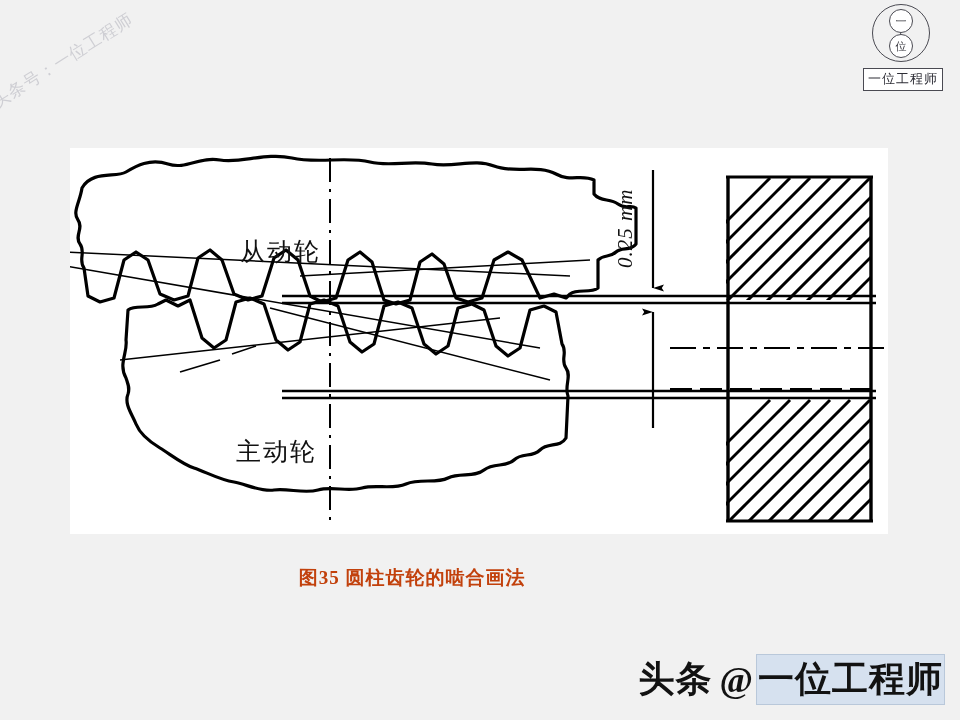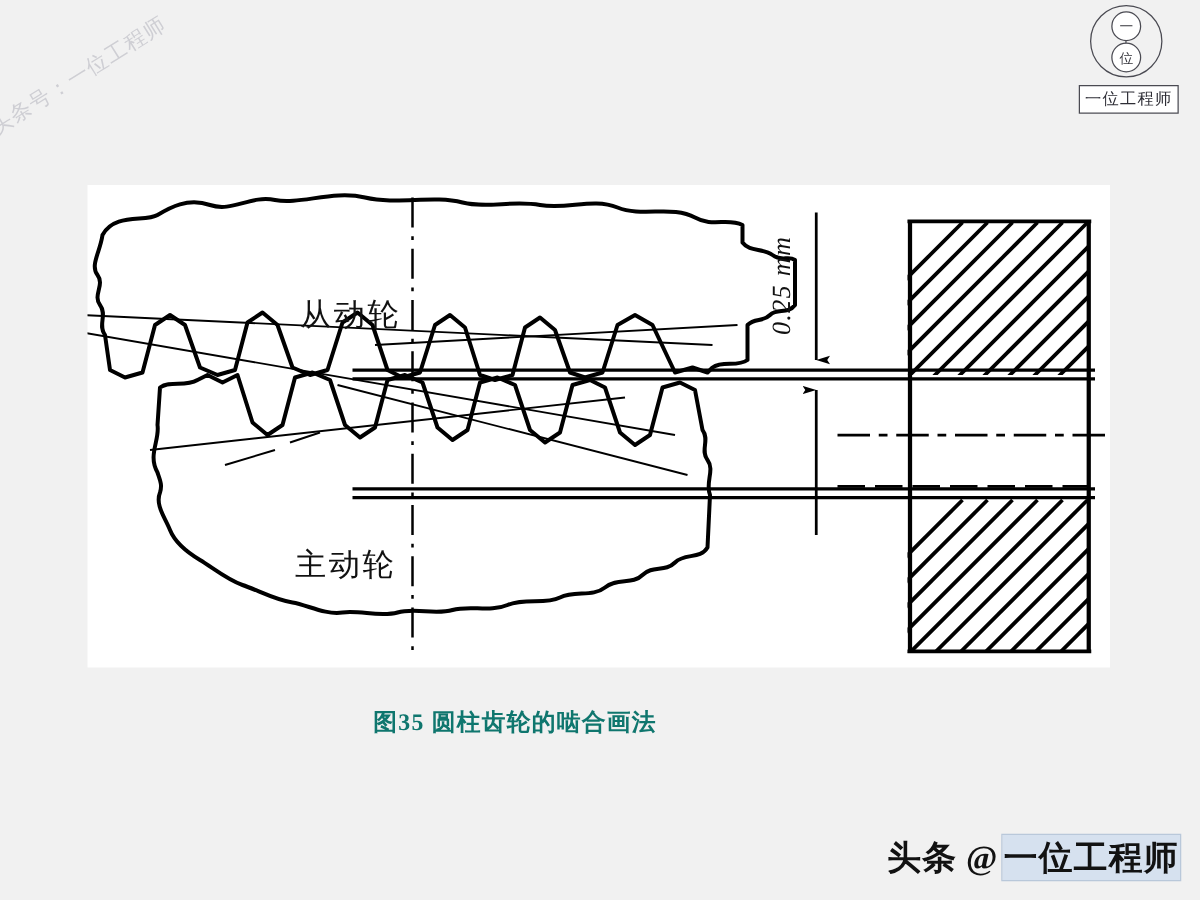--- a/index.html
+++ b/index.html
@@ -104,34 +104,34 @@
   #figure-svg { display: block; }
 
   
   #figure-caption {
     position: absolute;
     left: 0;
     top: 565px;
     width: 824px;
     text-align: center;
     font-size: 19px;
-    color: #0f766e;
+    color: #c2410c;
     font-family: "Liberation Serif", serif;
     font-weight: bold;
     letter-spacing: 1px;
   }
 
   
   #bottom-brand {
     position: absolute;
     right: 16px;
     bottom: 16px;
     display: flex;
     align-items: center;
-    font-size: 27px;
+    font-size: 36px;
     font-weight: bold;
     color: #121212;
     font-family: "Liberation Serif", serif;
     letter-spacing: 1px;
   }
   #bottom-brand .at { margin: 0 3px 0 7px; }
   #bottom-brand .handle {
     background: #d6e1ef;
     outline: 1px solid #b9c8da;
     padding: 0 1px;

